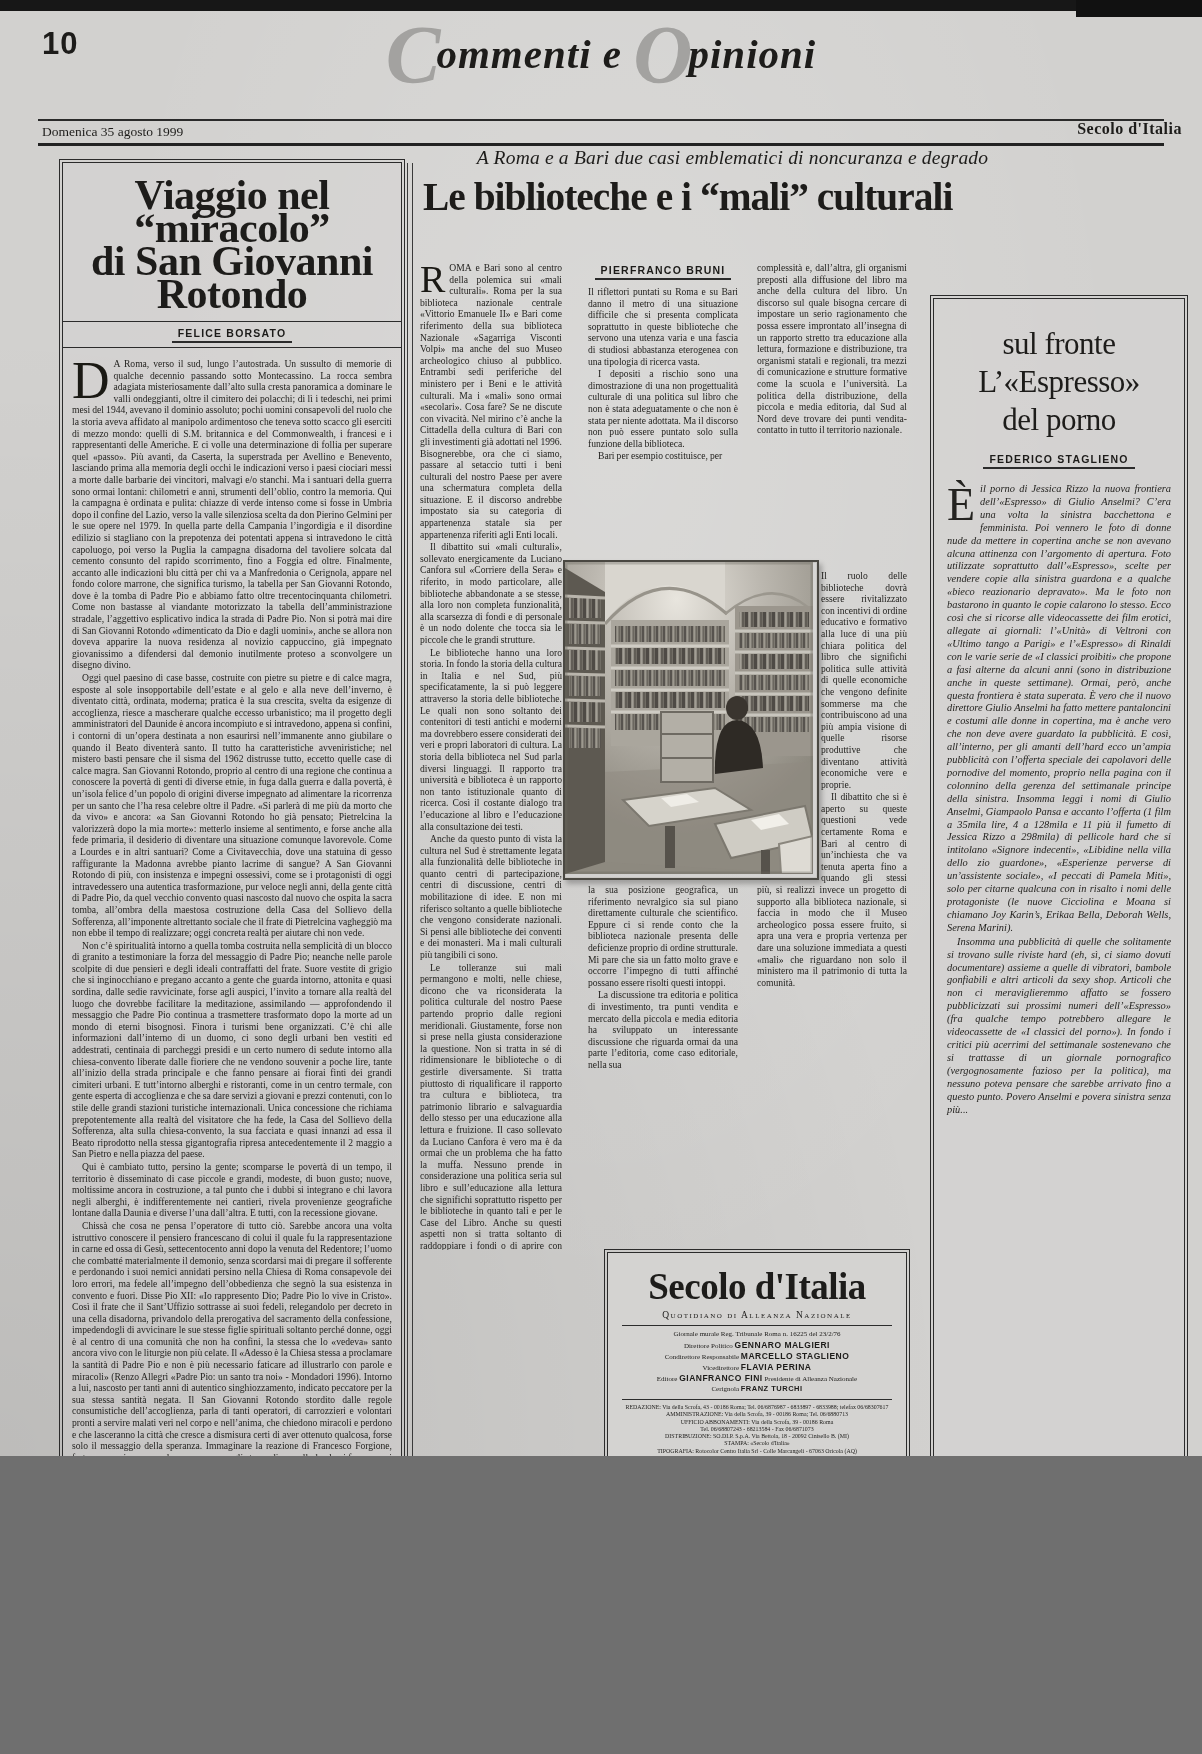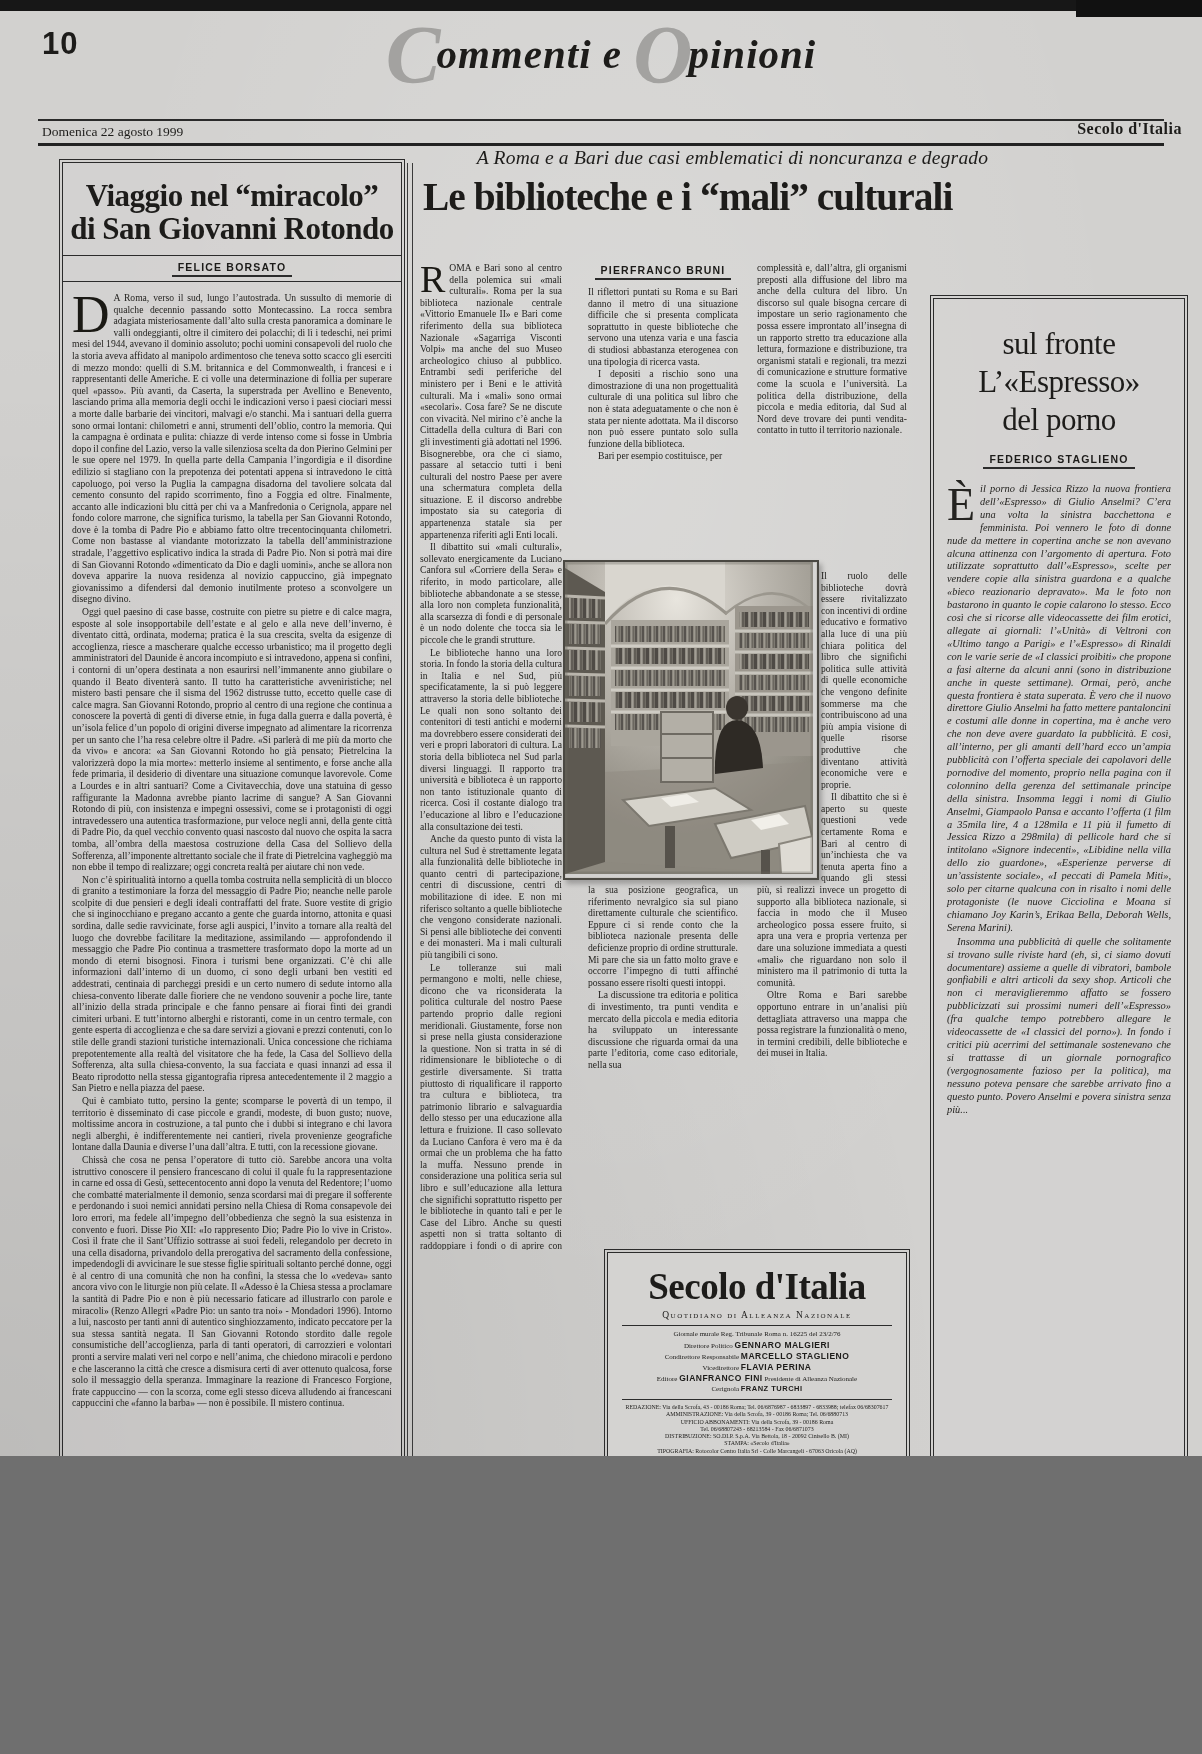--- a/index.html
+++ b/index.html
@@ -32,21 +32,21 @@
   .body-text p{margin:0 0 1px 0;text-indent:10px;}
   .body-text p:first-child{text-indent:0;}
   .dropcap{float:left;font-size:52px;line-height:42px;font-weight:normal;padding:2px 4px 0 0;color:#1a1914;}
   .byline{font-family:"Liberation Sans","DejaVu Sans",sans-serif;font-weight:bold;font-size:10.5px;
     letter-spacing:1.2px;text-align:center;color:#1c1b19;}
   .byline .inner{display:inline-block;border-bottom:2px solid #2b2b2b;padding:0 6px 2px 6px;}
 
   
   .left-article{position:absolute;left:62px;top:162px;width:338px;height:1560px;}
   .la-headbox{border-bottom:1px solid #2b2b2b;padding:16px 6px 10px 6px;text-align:center;}
-  .la-headline{font-size:31px;font-weight:bold;line-height:33px;letter-spacing:-.5px;}
+  .la-headline{font-size:42px;font-weight:bold;line-height:33px;letter-spacing:-.5px;}
   .la-byline{border-bottom:1px solid #2b2b2b;padding:5px 0 4px 0;}
   .la-body{padding:10px 9px 6px 9px;height:1372px;overflow:hidden;}
 
   
   .kicker{position:absolute;left:425px;top:147px;width:615px;text-align:center;
     font-style:italic;font-size:19.5px;letter-spacing:.2px;}
   .main-headline{position:absolute;left:423px;top:172px;width:640px;font-size:41px;font-weight:600;
     letter-spacing:-1px;white-space:nowrap;transform:scaleX(.96);transform-origin:left;}
   .center-cols{position:absolute;left:420px;top:262px;width:487px;height:988px;}
   .ccol{position:absolute;overflow:hidden;}
@@ -84,21 +84,21 @@
 </head>
 <body>
 
 <div id="page">
   <div class="scanbar-top"></div>
   <div class="scanbar-tr"></div>
 
   <div class="page-number">10</div>
   <div class="section-title"><span class="bigletter">C</span><span>ommenti e </span><span class="bigletter">O</span><span>pinioni</span></div>
   <div class="rule-1"></div>
-  <div class="date-line">Domenica 22 agosto 1999</div>
+  <div class="date-line">Domenica 35 agosto 1999</div>
   <div class="masthead-right">Secolo d'Italia</div>
   <div class="rule-2"></div>
 
   <div class="vrule" style="left:407px;top:163px;height:1558px;"></div>
 
   <div class="left-article dbl-box">
     <div class="la-headbox">
       <div class="la-headline">
         <div>Viaggio nel “miracolo”</div>
         <div>di San Giovanni Rotondo</div>
@@ -245,21 +245,20 @@
     <div class="ccol body-text" style="left:168px;top:622px;width:150px;height:366px;">
       <div>
           <p>la sua posizione geografica, un riferimento nevralgico sia sul piano direttamente culturale che scientifico. Eppure ci si rende conto che la biblioteca nazionale presenta delle deficienze proprio di ordine strutturale. Mi pare che sia un fatto molto grave e occorre l’impegno di tutti affinché possano essere risolti questi intoppi.</p>
           <p>La discussione tra editoria e politica di investimento, tra punti vendita e mercato della piccola e media editoria ha sviluppato un interessante discussione che riguarda ormai da una parte l’editoria, come caso editoriale, nella sua</p>
         </div>
     </div>
 
     <div class="ccol body-text" style="left:337px;top:622px;width:150px;height:366px;">
       <div>
           <p>più, si realizzi invece un progetto di supporto alla biblioteca nazionale, si faccia in modo che il Museo archeologico possa essere fruito, si apra una vera e propria vertenza per dare una soluzione immediata a questi «mali» che riguardano non solo il ministero ma il patrimonio di tutta la comunità.</p>
-          <p>Oltre Roma e Bari sarebbe opportuno entrare in un’analisi più dettagliata attraverso una mappa che possa registrare la funzionalità o meno, in termini credibili, delle biblioteche e dei musei in Italia.</p>
         </div>
     </div>
   </div>
 
   <div class="espresso dbl-box">
     <div class="esp-headline">
       <div>sul fronte</div>
       <div>L’«Espresso»</div>
       <div>del porno</div>
     </div>

